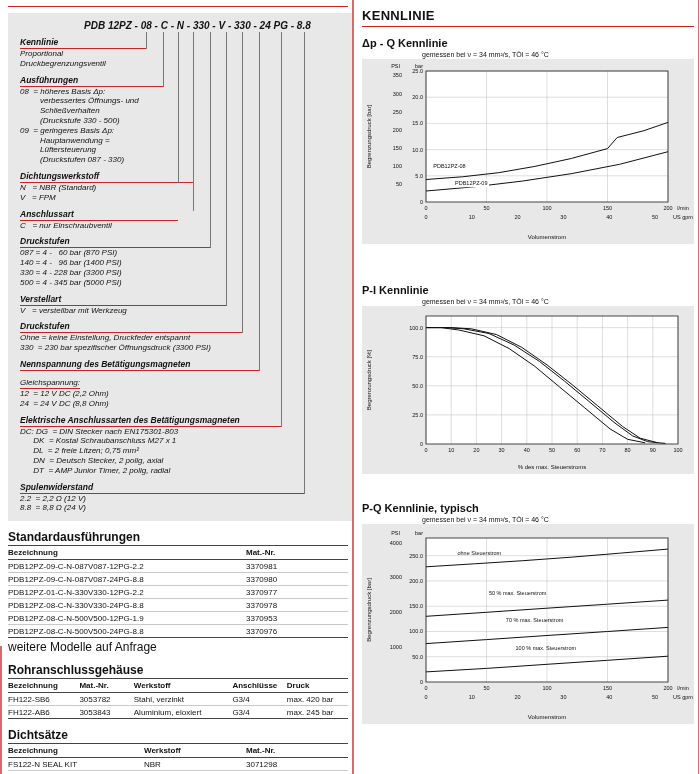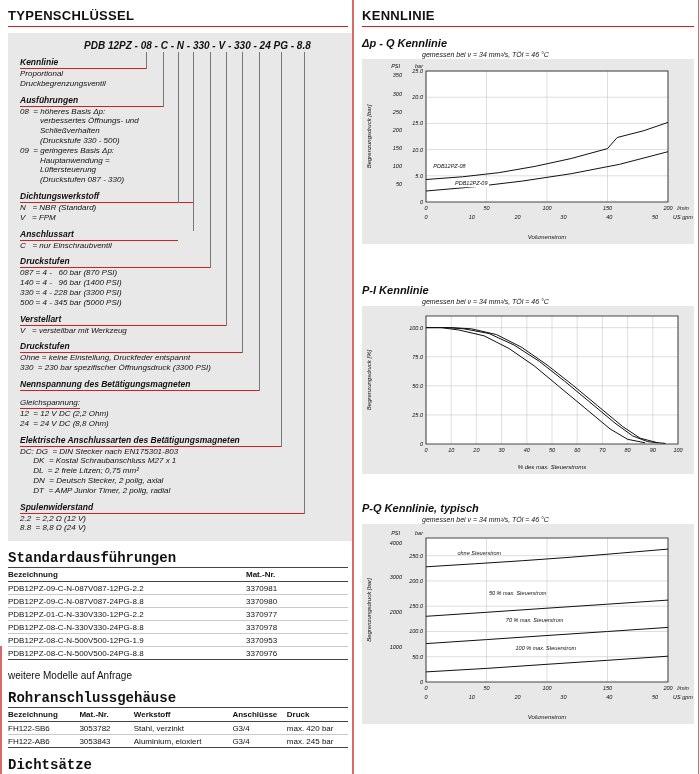--- a/index.html
+++ b/index.html
@@ -19,40 +19,39 @@
   
   .ts-panel{position:relative;background:var(--panel);width:328px;padding:7px 4px 8px 12px;font-style:italic;}
   .ts-code{font-weight:bold;font-size:10px;white-space:pre;padding-left:64px;}
   .ts-sec{margin-top:6px;}
   .ts-sec-title{font-weight:bold;font-size:8.5px;line-height:10px;border-bottom:1px solid var(--accent);padding-bottom:1px;}
   .ts-line{font-size:8px;line-height:9.8px;white-space:pre;}
   .ts-sub{font-size:8px;line-height:10px;display:inline-block;border-bottom:1px solid var(--accent);}
   .vline{position:absolute;width:1px;background:#777;}
   
   #tables{margin-top:8px;width:340px;}
-  .tbl-title{font-size:14px;font-weight:bold;margin:9px 0 1px;font-family:Liberation Mono, monospace;}
+  .tbl-title{font-size:12px;font-weight:bold;margin:9px 0 1px;}
   table{width:100%;border-collapse:collapse;table-layout:fixed;}
   th{font-size:8px;text-align:left;font-weight:bold;padding:2px 2px 2px 0;
      border-top:1px solid #444;border-bottom:1px solid #444;}
   td{font-size:8px;padding:1.5px 2px 1.5px 0;border-bottom:1px solid #c9c9c9;
      overflow:hidden;white-space:nowrap;}
   tr.last td{border-bottom:1px solid #444;}
-  .tbl-note{font-size:10px;margin-top:10px;}
+  .tbl-note{font-size:12px;margin-top:2px;}
   
-  .chart-block{margin-bottom:4px;font-style:italic;}
+  .chart-block{margin-bottom:4px;}
   .chart-title{font-size:11px;font-weight:bold;margin:0 0 2px;}
   .chart-sub{font-size:7px;margin:0 0 1px;padding-left:60px;}
   .figure{background:var(--panel);}
   .figure svg{display:block;}
 </style>
 </head>
 <body>
 
 <div class="col-left">
-  <div class="page-title">TYPENSCHLÜSSEL</div>
   <div class="red-rule"></div>
   <div class="ts-panel" id="ts-panel">
     <div class="ts-code" id="ts-code">PDB 12PZ - 08 - C - N - 330 - V - 330 - 24 PG - 8.8</div>
     <div id="ts-sections">
         <div class="ts-sec">
           <div class="ts-sec-title" style="width: 126px;">Kennlinie</div>
           <div class="ts-line">Proportional</div>
           <div class="ts-line">Druckbegrenzungsventil</div>
         </div>
         <div class="ts-sec">

